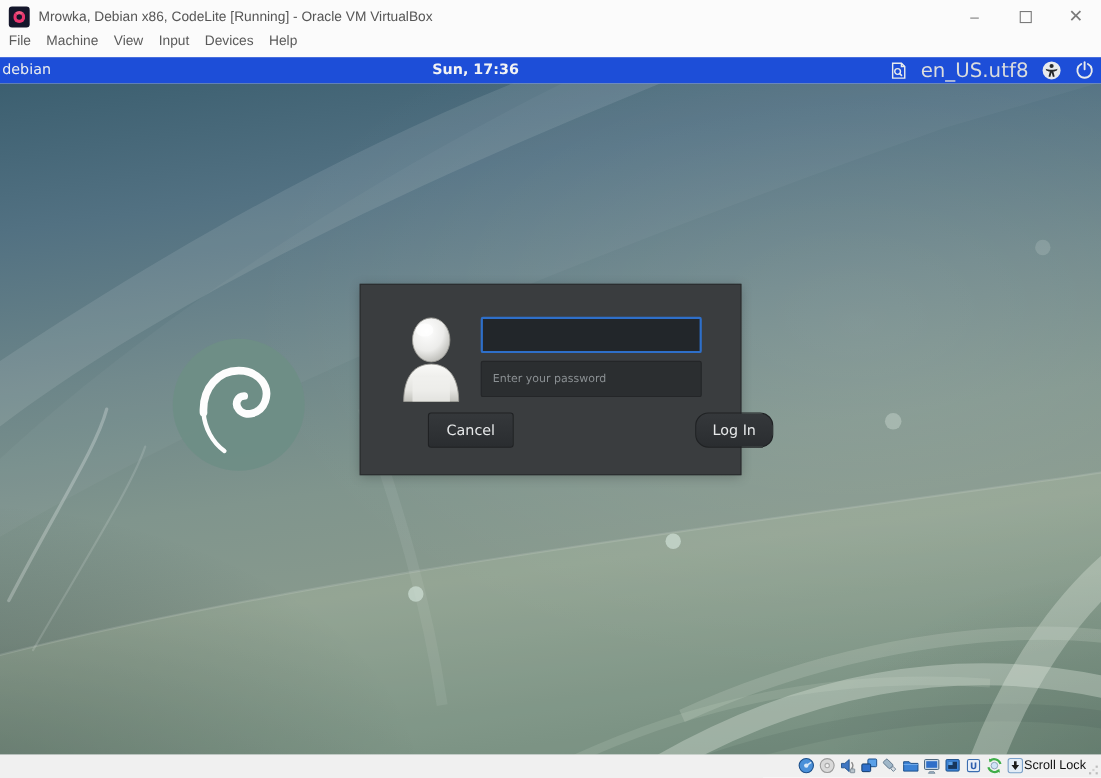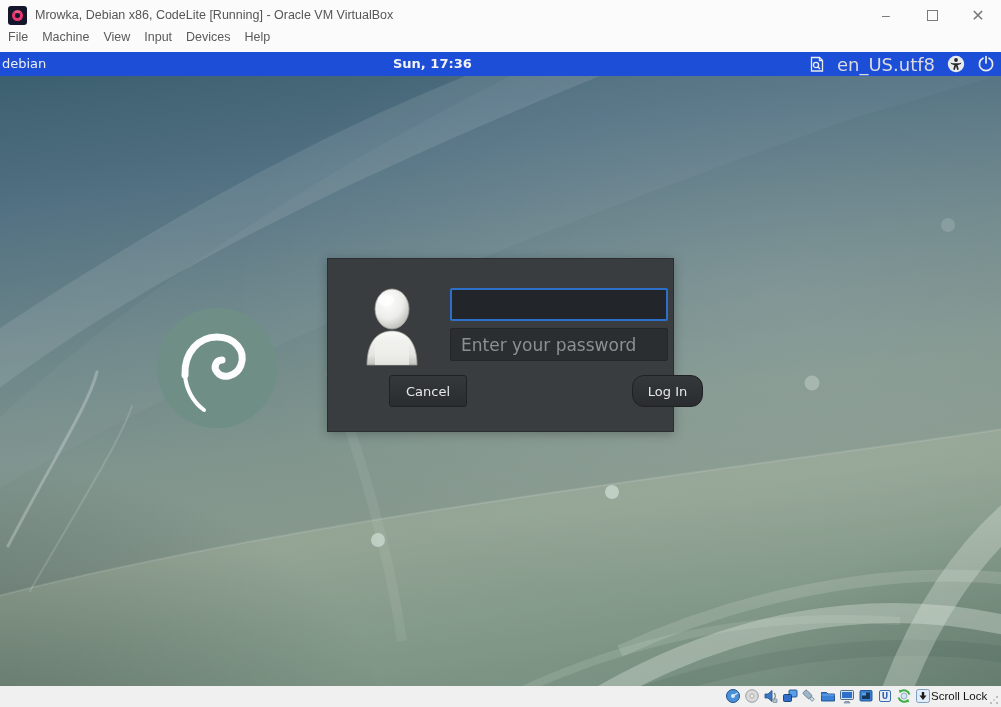--- a/index.html
+++ b/index.html
@@ -42,22 +42,22 @@
       radial-gradient(720px 430px at -6% 106%, rgba(8,28,30,0.38), rgba(8,28,30,0) 62%),
       radial-gradient(500px 300px at 104% 102%, rgba(15,35,32,0.25), rgba(15,35,32,0) 60%),
       linear-gradient(172deg, #3c5f70 0%, #527182 18%, #6d8689 38%, #80958d 55%, #87998d 68%, #70887e 84%, #5d796f 100%);
   }
   .wallpaper svg.deco { position:absolute; left:0; top:0; }
 
   
   .login-dialog { position:absolute; left:327px; top:206px; width:347px; height:174px;
     background:#3a3d3f; border:1px solid #2b2d2f; box-shadow:0 2px 10px rgba(0,0,0,0.25); }
   .avatar { position:absolute; left:33px; top:26px; width:62px; height:82px; }
-  .field { position:absolute; left:122px; width:218px; height:33px; font-family:"DejaVu Sans", sans-serif;
-           font-size:17px; color:#dfe2e3; outline:none; }
+  .field { position:absolute; left:109px; width:201px; height:33px; font-family:"DejaVu Sans", sans-serif;
+           font-size:10px; color:#dfe2e3; outline:none; }
   .field.username { top:29px; background:#22262a; border:2px solid #2e6fc9; border-radius:2px; }
   .field.password { top:69px; background:#2b2e30; border:1px solid #242628; border-radius:2px; padding-left:10px; }
   .field.password::placeholder { color:#8b9093; opacity:1; }
   .dlg-btn { position:absolute; top:116px; height:32px; font-family:"DejaVu Sans", sans-serif; font-size:13px;
              color:#e6e8e9; background:linear-gradient(#35383b, #2a2d30); border:1px solid #1f2123;
              border-radius:3px; cursor:default;margin-left:36px; }
   .dlg-btn.cancel { left:25px; width:78px; }
   .dlg-btn.login { left:268px; width:71px;border-radius:12px; }
 
   

